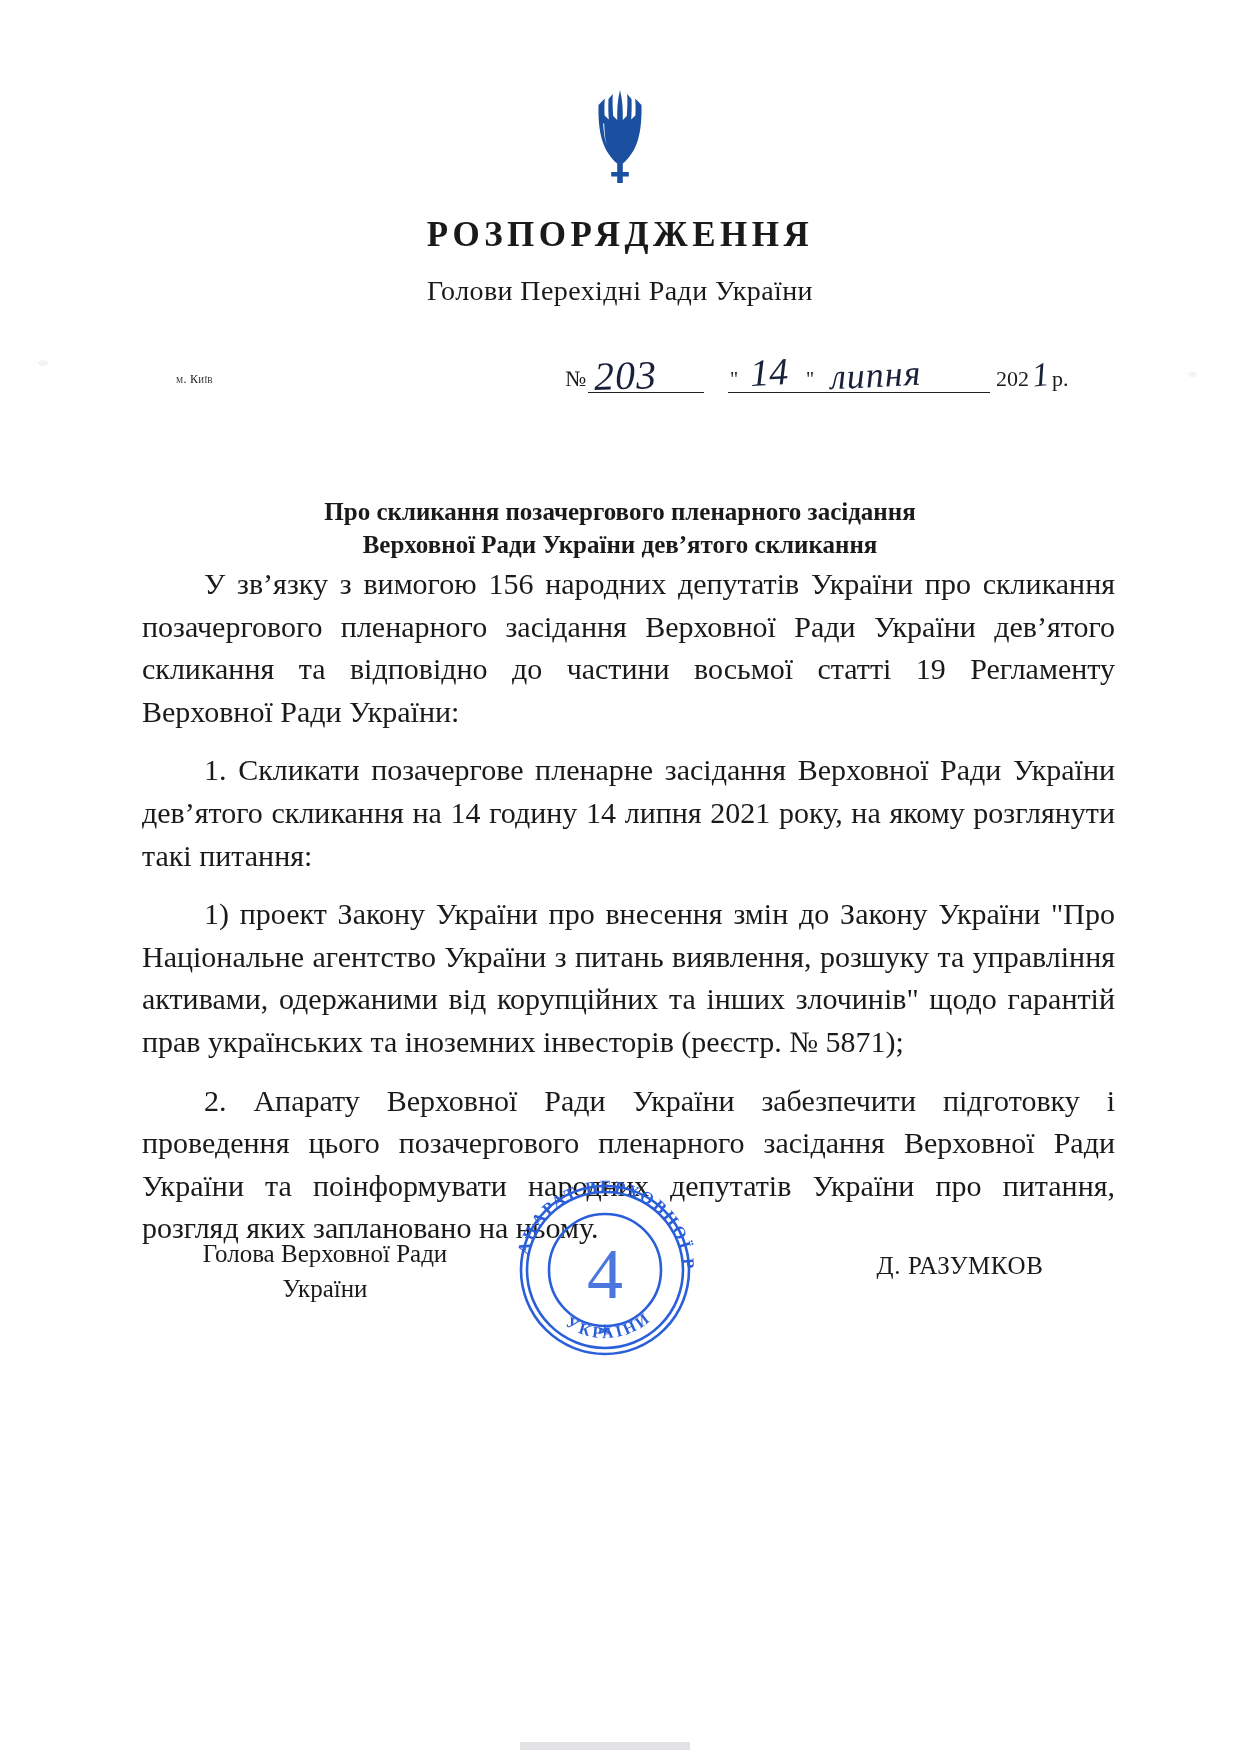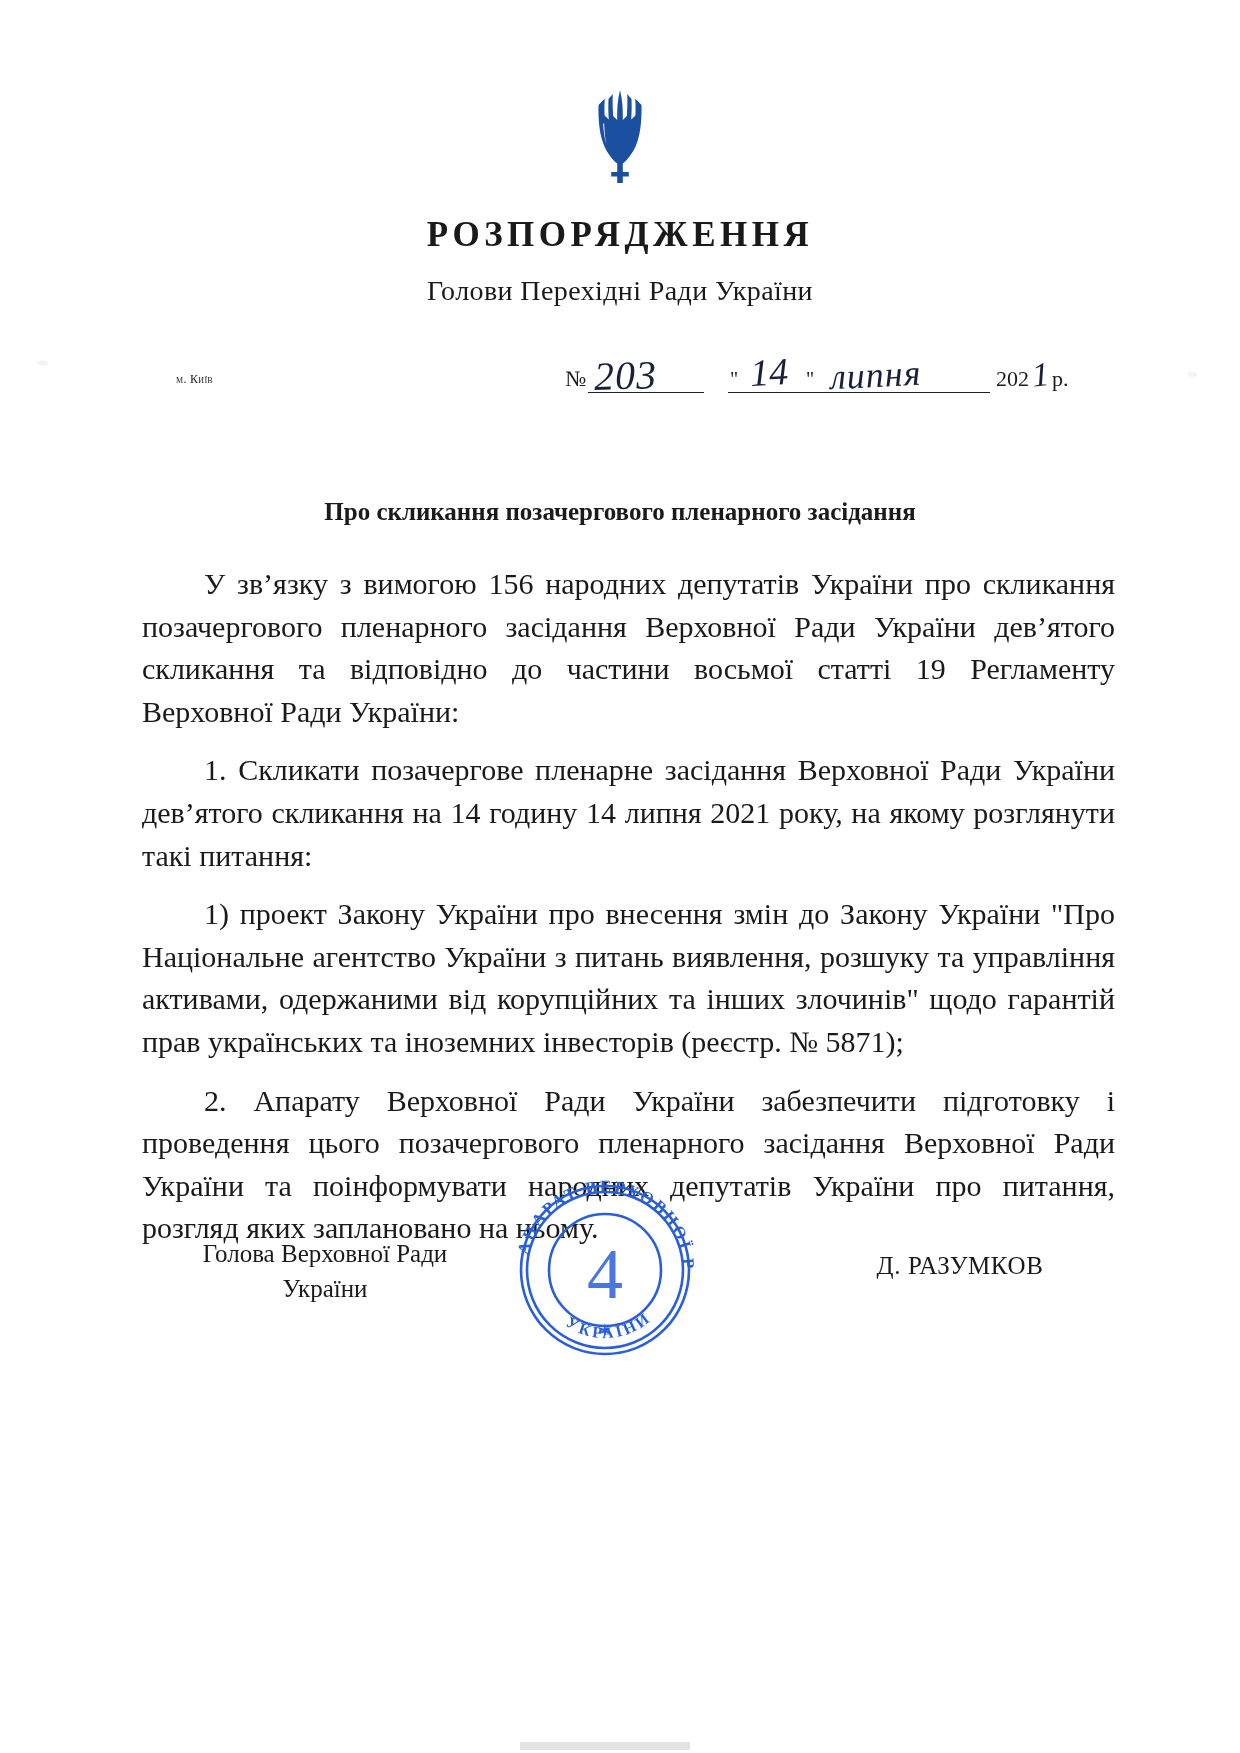--- a/index.html
+++ b/index.html
@@ -265,20 +265,21 @@
     <span class="meta-q2">"</span>
     <span class="meta-month">липня</span>
     <span class="rule-date"></span>
     <span class="meta-year">202</span>
     <span class="meta-year-hand">1</span>
     <span class="meta-year-suffix">р.</span>
   </div>
 
   <div class="subject">
     <div>Про скликання позачергового пленарного засідання</div>
+    <div>Верховної Ради України дев’ятого скликання</div>
   </div>
 
   <div class="body-block">
     <p class="para">У зв’язку з вимогою 156 народних депутатів України про скликання позачергового пленарного засідання Верховної Ради України дев’ятого скликання та відповідно до частини восьмої статті 19 Регламенту Верховної Ради України:</p>
     <p class="para">1. Скликати позачергове пленарне засідання Верховної Ради України дев’ятого скликання на 14 годину 14 липня 2021 року, на якому розглянути такі питання:</p>
     <p class="para">1) проект Закону України про внесення змін до Закону України "Про Національне агентство України з питань виявлення, розшуку та управління активами, одержаними від корупційних та інших злочинів" щодо гарантій прав українських та іноземних інвесторів (реєстр. № 5871);</p>
     <p class="para">2. Апарату Верховної Ради України забезпечити підготовку і проведення цього позачергового пленарного засідання Верховної Ради України та поінформувати народних депутатів України про питання, розгляд яких заплановано на ньому.</p>
   </div>
 
   <div class="stamp">

